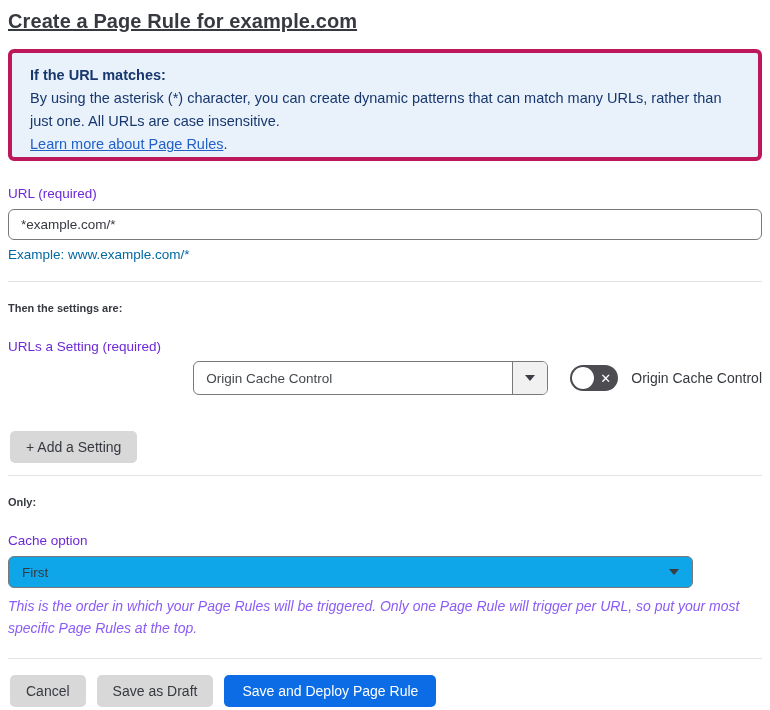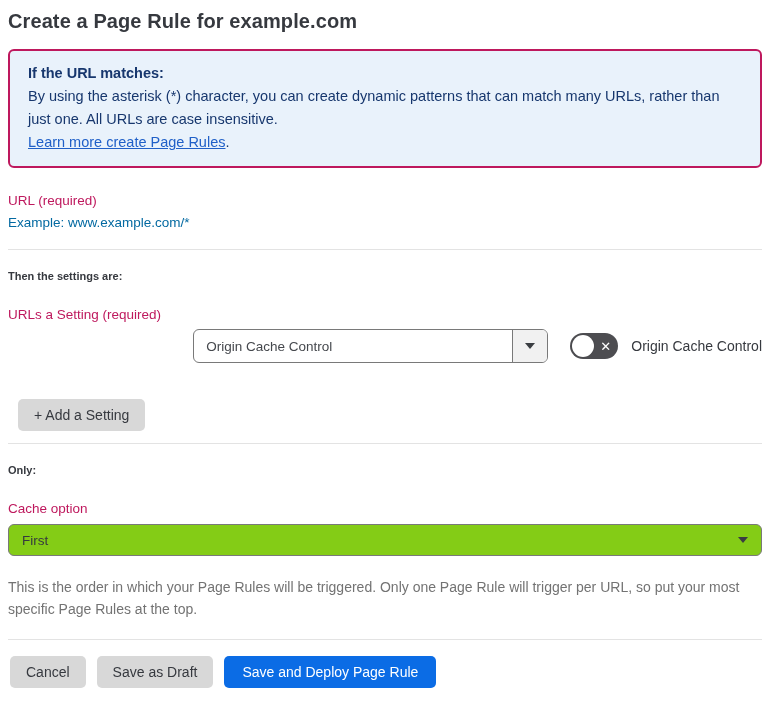--- a/index.html
+++ b/index.html
@@ -10,43 +10,44 @@
     color: #36393f;
   }
   .container { padding: 8px 8px 0 8px; }
 
   .page-title {
     font-size: 20px;
     font-weight: bold;
     color: #36393f;
     margin-top: 2px;
     letter-spacing: 0.1px;
+    text-decoration: underline;
   }
 
   .info-box {
     margin-top: 16px;
     background: #e9f2fb;
-    border: 2px solid #be185d;
-    border-radius: 6px;
-    padding: 11px 18px 12px 18px;
+    border: 4px solid #be185d;
+    border-radius: 6px;
+    padding: 11px 18px 1px 18px;
     color: #17376e;
     font-size: 14.5px;
     line-height: 23px;
   }
   .info-box .info-heading { font-weight: bold; }
   .info-box a.info-link {
     color: #2060c8;
     text-decoration: underline;
     cursor: pointer;
   }
 
   .field-label {
     margin-top: 25px;
     font-size: 13.5px;
-    color: #be185d;
+    color: #6d28d9;
   }
 
   .text-input {
     margin-top: 8px;
     width: 754px;
     height: 31px;
     border: 1px solid #797979;
     border-radius: 6px;
     padding: 0 12px;
     font-size: 13.5px;
@@ -154,43 +155,44 @@
     font-size: 14px;
     font-family: "Liberation Sans", "DejaVu Sans", sans-serif;
     padding: 0 16px;
     height: 32px;
     cursor: pointer;
     color: #36393f;
   }
   .btn-gray { background: #d8d8d8; }
   .btn-primary { background: #0b6ce5; color: #ffffff; padding: 0 18px; }
 
-  .add-setting-btn { margin-top: 36px; margin-left: 10px; }
+  .add-setting-btn { margin-top: 36px; margin-left: 2px; }
 
   .select-full {
     margin-top: 8px;
-    width: 754px;
+    width: 685px;
     height: 32px;
     border: 1px solid #797979;
     border-radius: 6px;
-    background: #84cc16;
+    background: #0ea5e9;
     display: flex;
     align-items: center;
     justify-content: space-between;
     padding: 0 13px;
     cursor: pointer;
   }
   .select-full .select-value { font-size: 13.5px; color: #36393f; }
 
   .order-help {
-    margin-top: 20px;
+    margin-top: 7px;
     font-size: 14px;
     line-height: 22px;
-    color: #737373;
+    color: #8b5cf6;
     max-width: 745px;
+    font-style: italic;
   }
 
   .footer-row {
     margin-top: 16px;
     display: flex;
     align-items: center;
     gap: 11px;
     padding-left: 2px;
   }
 </style>
@@ -198,25 +200,26 @@
 <body>
 
 <div class="container">
 
   <h1 class="page-title">Create a Page Rule for example.com</h1>
 
   <div class="info-box">
     <div class="info-heading">If the URL matches:</div>
     <div class="info-body">By using the asterisk (*) character, you can create dynamic patterns that can match many URLs, rather than just one. All URLs are case insensitive.</div>
     <div>
-      <a class="info-link">Learn more create Page Rules</a><span>.</span>
+      <a class="info-link">Learn more about Page Rules</a><span>.</span>
     </div>
   </div>
 
   <div class="field-label">URL (required)</div>
+  <input class="text-input" type="text" value="*example.com/*" style="">
   <div class="helper-text">Example: www.example.com/*</div>
 
   <hr class="divider">
 
   <div class="section-heading">Then the settings are:</div>
 
   <div class="field-label">URLs a Setting (required)</div>
 
   <div class="setting-row">
     <div class="select-box">

